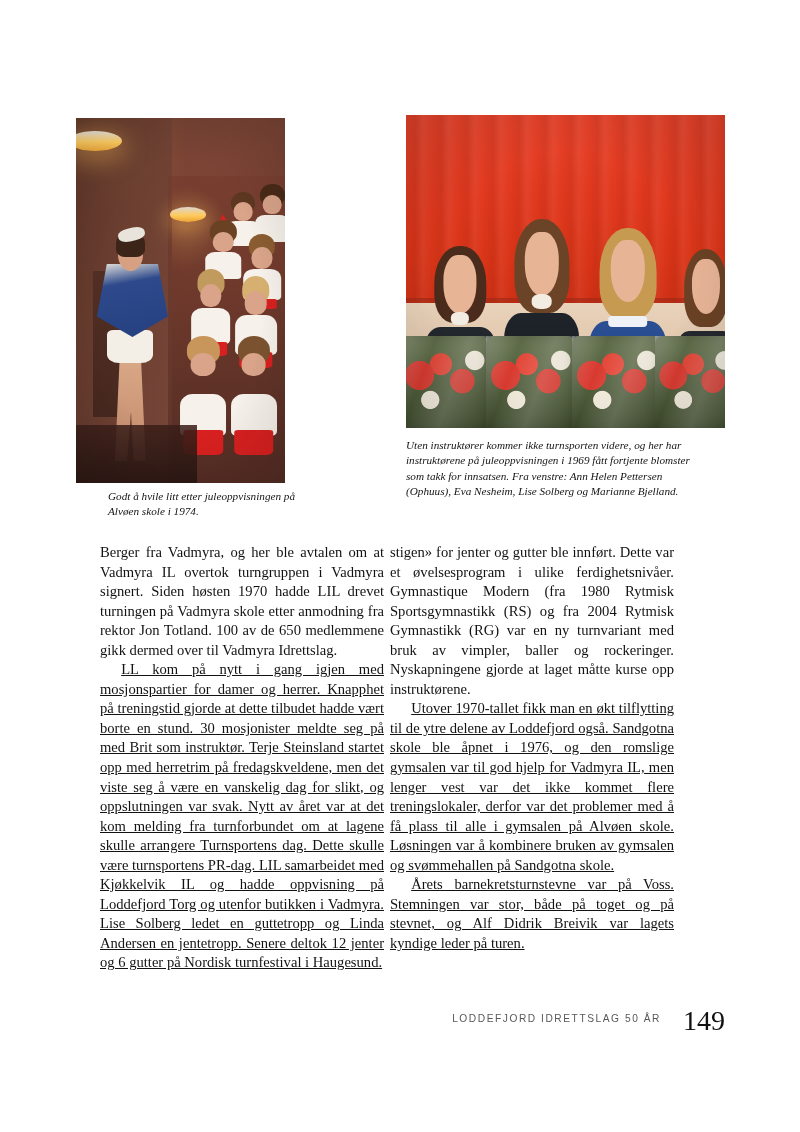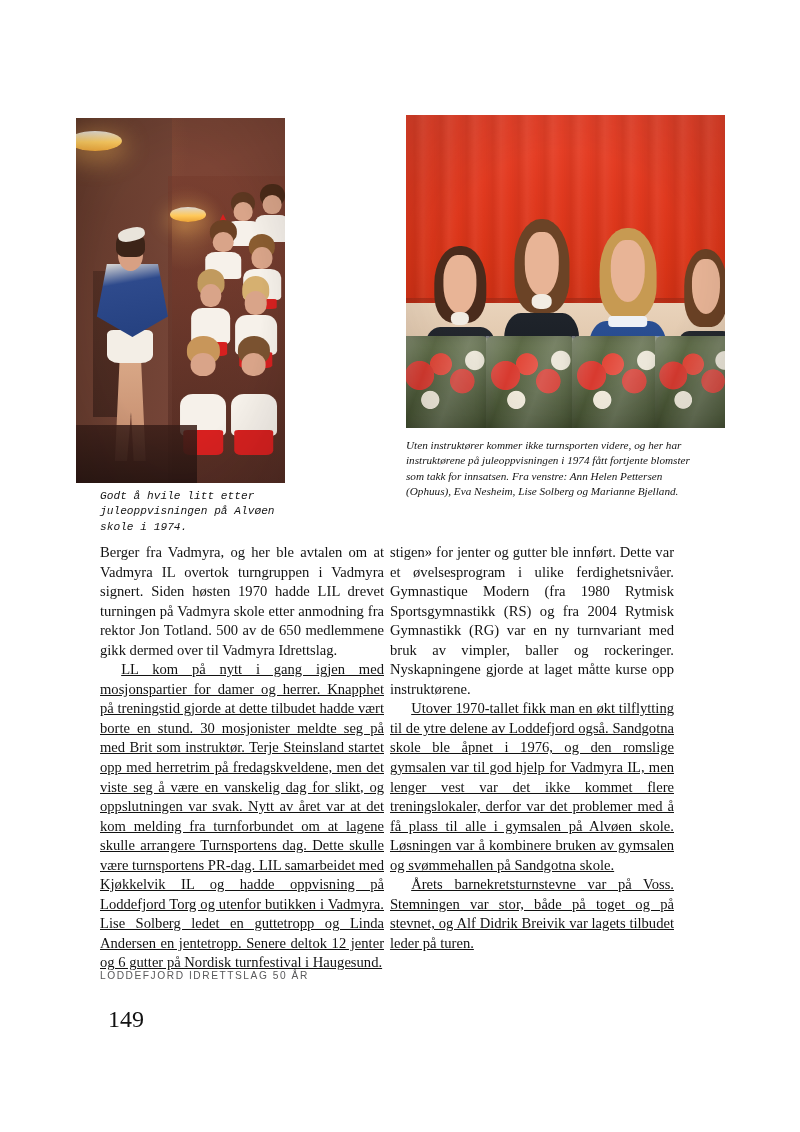--- a/index.html
+++ b/index.html
@@ -243,21 +243,21 @@
 
   .caption {
     position: absolute;
     font-family: "Liberation Serif", serif;
     font-style: italic;
     font-size: 11.2px;
     line-height: 15.3px;
     color: #141414;
     text-align: left;
   }
-  .caption-left  { left: 100px; top: 489px; width: 195px; font-family: Liberation Mono, monospace; }
+  .caption-left  { left: 108px; top: 489px; width: 195px; }
   .caption-right { left: 406px; top: 438px; width: 300px; }
 
   
 
   .col {
     position: absolute;
     top: 543px;
     width: 284px;
     font-family: "Liberation Serif", serif;
     font-size: 14.6px;
@@ -275,36 +275,35 @@
 
   
 
   .footer {
     position: absolute;
     left: 100px;
     right: 75px;
     top: 1005px;
     height: 26px;
     display: flex;
-    align-items: flex-start;
+    align-items: center;
     justify-content: flex-end;
     gap: 20px;
-    flex-direction: column;
   }
   .footer-title {
     font-family: "Liberation Sans", sans-serif;
     font-size: 10.2px;
     letter-spacing: 1.55px;
     color: #58585a;
     text-transform: uppercase;
     white-space: nowrap;
   }
   .footer-pageno {
     font-family: "Liberation Serif", serif;
-    font-size: 24px;
+    font-size: 28px;
     color: #111111;
     line-height: 1;
     min-width: 44px;
     text-align: right;
     margin-top: 6px;
   }
 </style>
 </head>
 <body>
 
@@ -420,31 +419,31 @@
     <div class="bouquet" style="left:52%;width:28%;">
       <div class="bq-wrap"></div>
     </div>
     <div class="bouquet" style="left:78%;width:26%;">
       <div class="bq-wrap"></div>
     </div>
 
     <div class="photo-grain"></div>
   </div>
 
-  <div class="caption caption-right">Uten instruktører kommer ikke turnsporten videre, og her har instruktørene på juleoppvisningen i 1974 fått fortjente blomster som takk for innsatsen. Fra venstre: Ann Helen Pettersen (Ophuus), Eva Nesheim, Lise Solberg og Marianne Bjelland.</div>
+  <div class="caption caption-right">Uten instruktører kommer ikke turnsporten videre, og her har instruktørene på juleoppvisningen i 1969 fått fortjente blomster som takk for innsatsen. Fra venstre: Ann Helen Pettersen (Ophuus), Eva Nesheim, Lise Solberg og Marianne Bjelland.</div>
 
   <div class="col col-left">
-    <p>Berger fra Vadmyra, og her ble avtalen om at Vadmyra IL overtok turngruppen i Vadmyra signert. Siden høsten 1970 hadde LIL drevet turningen på Vadmyra skole etter anmodning fra rektor Jon Totland. 500 av de 650 medlemmene gikk dermed over til Vadmyra Idrettslag.</p>
+    <p>Berger fra Vadmyra, og her ble avtalen om at Vadmyra IL overtok turngruppen i Vadmyra signert. Siden høsten 1970 hadde LIL drevet turningen på Vadmyra skole etter anmodning fra rektor Jon Totland. 100 av de 650 medlemmene gikk dermed over til Vadmyra Idrettslag.</p>
     <p class="indent">LL kom på nytt i gang igjen med mosjonspartier for damer og herrer. Knapphet på treningstid gjorde at dette tilbudet hadde vært borte en stund. 30 mosjonister meldte seg på med Brit som instruktør. Terje Steinsland startet opp med herretrim på fredagskveldene, men det viste seg å være en vanskelig dag for slikt, og oppslutningen var svak. Nytt av året var at det kom melding fra turnforbundet om at lagene skulle arrangere Turnsportens dag. Dette skulle være turnsportens PR-dag. LIL samarbeidet med Kjøkkelvik IL og hadde oppvisning på Loddefjord Torg og utenfor butikken i Vadmyra. Lise Solberg ledet en guttetropp og Linda Andersen en jentetropp. Senere deltok 12 jenter og 6 gutter på Nordisk turnfestival i Haugesund.</p>
   </div>
 
   <div class="col col-right">
     <p>stigen» for jenter og gutter ble innført. Dette var et øvelsesprogram i ulike ferdighetsnivåer. Gymnastique Modern (fra 1980 Rytmisk Sportsgymnastikk (RS) og fra 2004 Rytmisk Gymnastikk (RG) var en ny turnvariant med bruk av vimpler, baller og rockeringer. Nyskapningene gjorde at laget måtte kurse opp instruktørene.</p>
     <p class="indent">Utover 1970-tallet fikk man en økt tilflytting til de ytre delene av Loddefjord også. Sandgotna skole ble åpnet i 1976, og den romslige gymsalen var til god hjelp for Vadmyra IL, men lenger vest var det ikke kommet flere treningslokaler, derfor var det problemer med å få plass til alle i gymsalen på Alvøen skole. Løsningen var å kombinere bruken av gymsalen og svømmehallen på Sandgotna skole.</p>
-    <p class="indent">Årets barnekretsturnstevne var på Voss. Stemningen var stor, både på toget og på stevnet, og Alf Didrik Breivik var lagets tilbudet leder på turen.</p>
+    <p class="indent">Årets barnekretsturnstevne var på Voss. Stemningen var stor, både på toget og på stevnet, og Alf Didrik Breivik var lagets kyndige leder på turen.</p>
   </div>
 
   <div class="footer">
     <span class="footer-title">LODDEFJORD IDRETTSLAG 50 ÅR</span>
     <span class="footer-pageno">149</span>
   </div>
 
 </div>
 
 </body></html>

